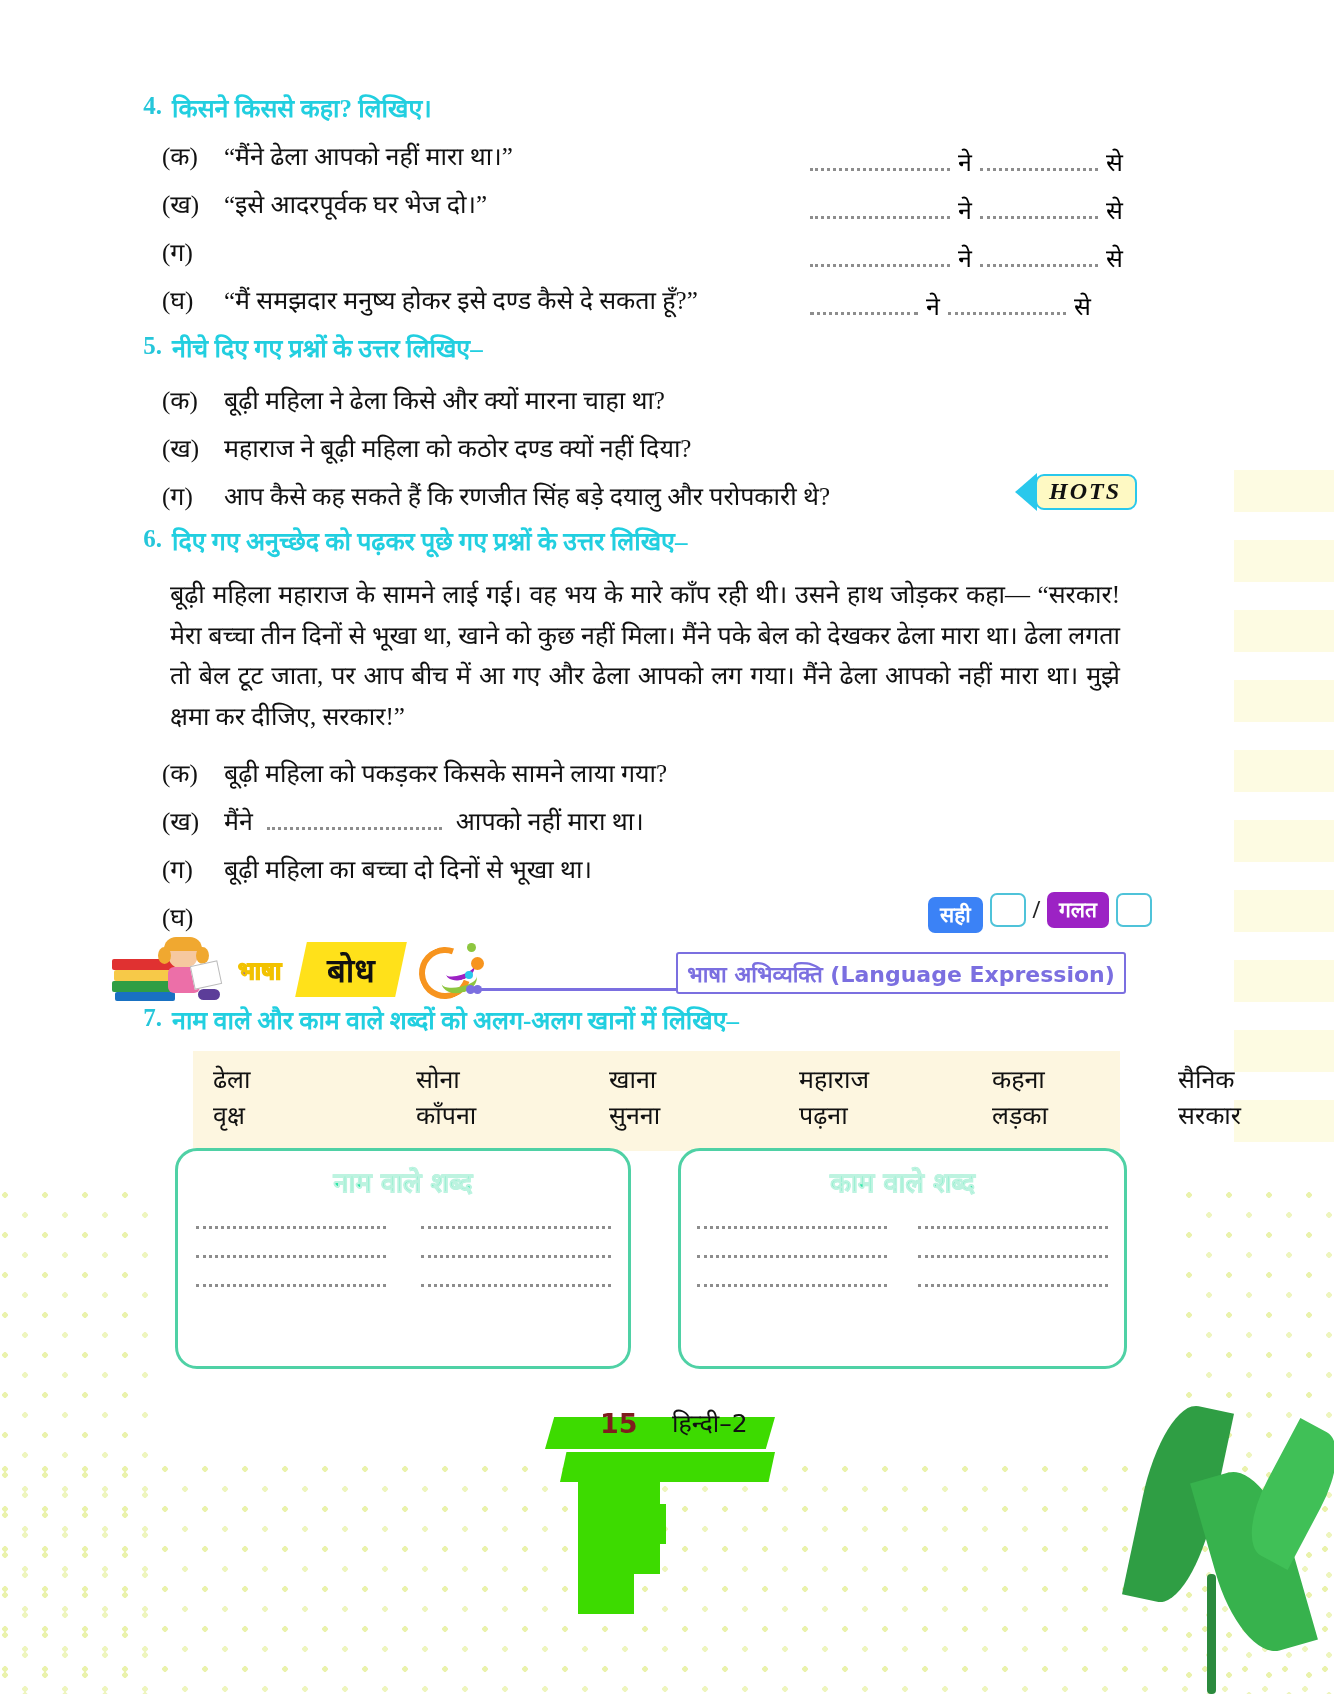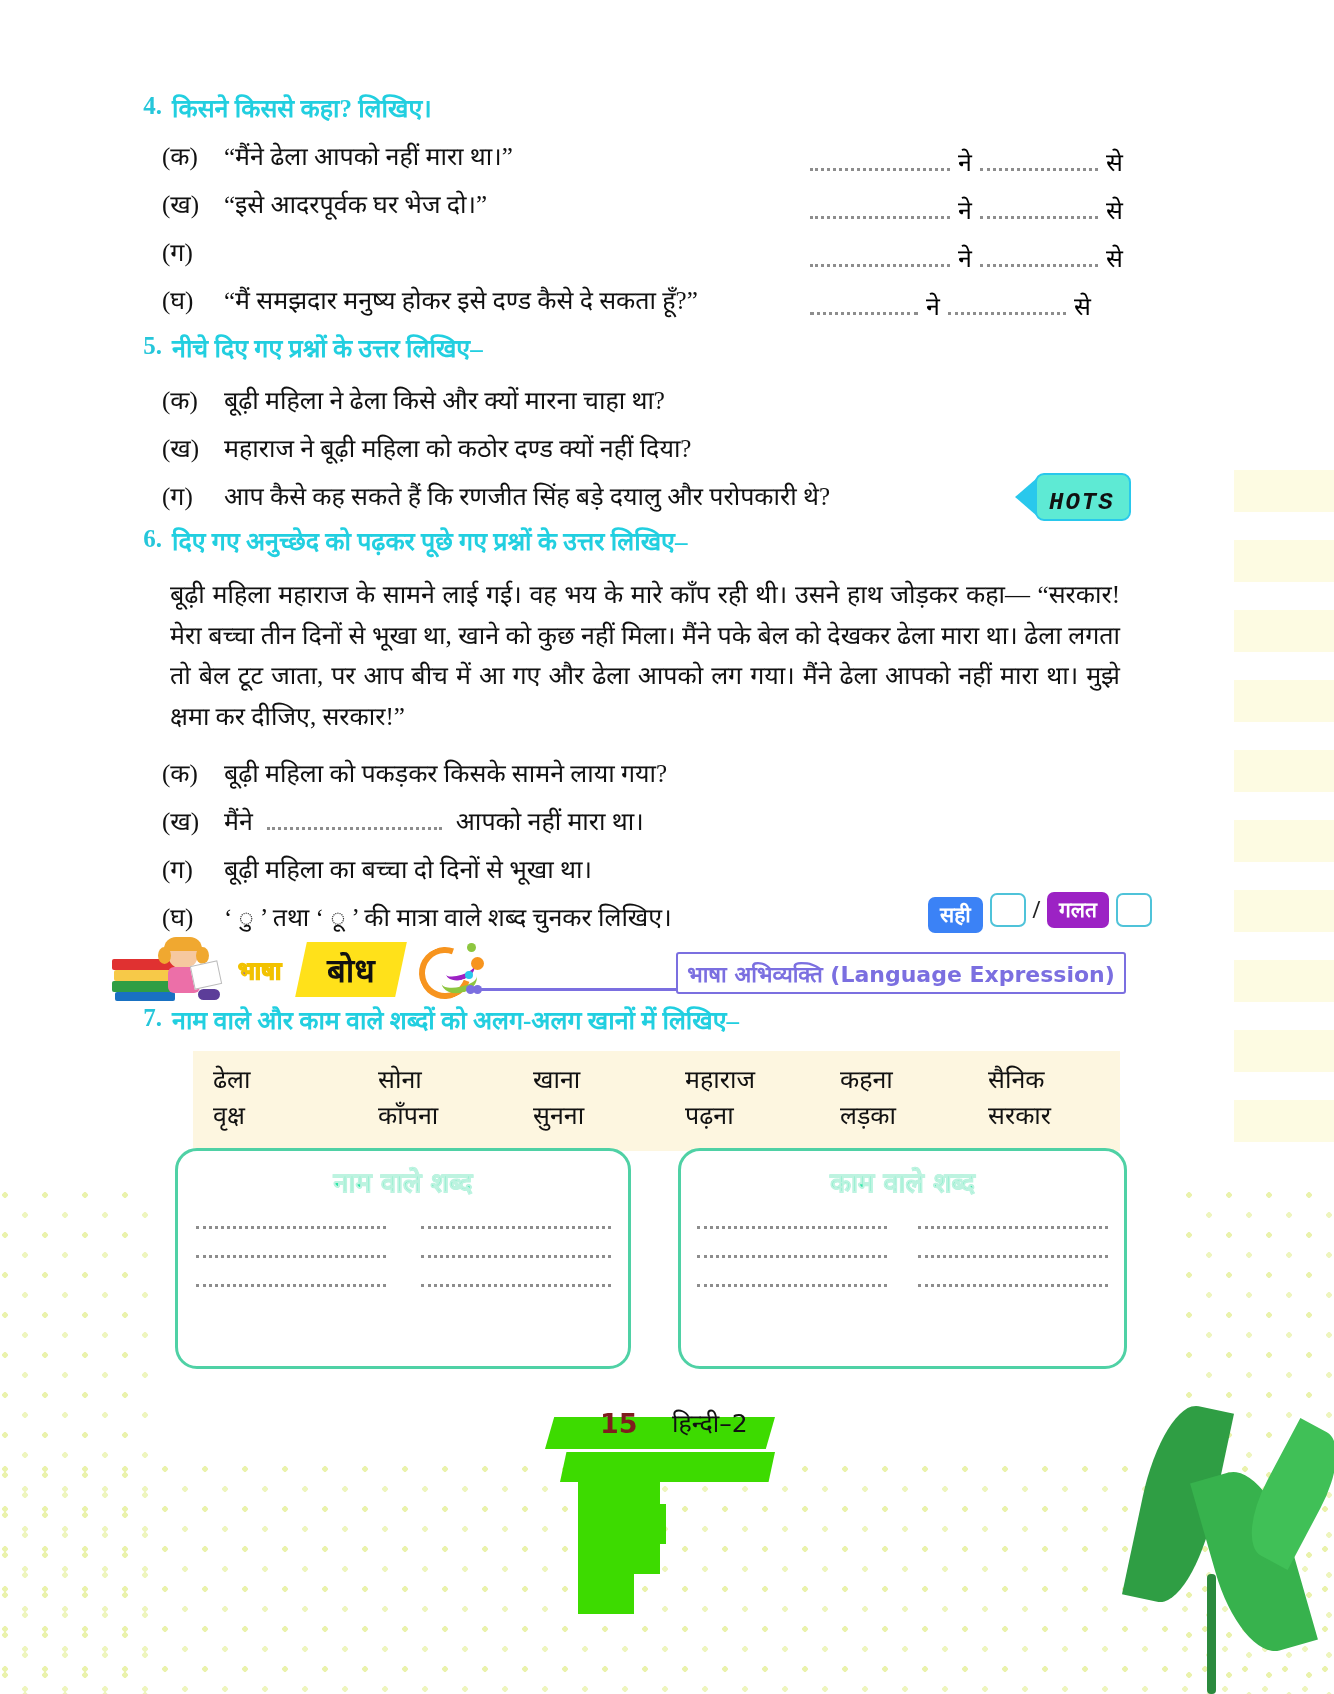--- a/index.html
+++ b/index.html
@@ -40,23 +40,23 @@
   .d-long{width:140px;}
   .d-mid{width:118px;}
   .d-short{width:108px;}
 
   .para{font-size:25px;color:#111;line-height:1.62;text-align:justify;}
 
   
   .hots{display:inline-flex;align-items:center;}
   .hots .arrow{width:0;height:0;border-top:19px solid transparent;border-bottom:19px solid transparent;
                border-right:22px solid #29c8ec;}
-  .hots .pill{background:#5eead4;border:2.5px solid #29c8ec;border-radius:9px;
-              padding:14px 14px 3px 12px;margin-left:-2px;
-              font-family:Liberation Mono, monospace;font-style:italic;font-weight:bold;
+  .hots .pill{background:#fef9c3;border:2.5px solid #29c8ec;border-radius:9px;
+              padding:2px 14px 3px 12px;margin-left:-2px;
+              font-family:Liberation Serif, serif;font-style:italic;font-weight:bold;
               font-size:24px;letter-spacing:2px;color:#111;}
 
   
   .tfrow{display:inline-flex;align-items:center;gap:7px;font-size:22px;}
   .tag{color:#fff;border-radius:7px;padding:3px 12px 5px;font-weight:700;font-size:21px;}
   .tag.orange{background:#3b82f6;margin-top:10px;}
   .tag.purple{background:#9c22c4;}
   .cbox{width:32px;height:30px;border:2.5px solid #4fc3d9;border-radius:7px;background:#fff;}
   .slash{font-size:26px;color:#222;font-weight:600;}
 
@@ -82,21 +82,21 @@
 
   
   .lang-box{position:absolute;border:2.5px solid #7b6fe0;border-radius:3px;
             display:flex;align-items:center;justify-content:center;background:#fff;}
   .lang-txt{font-family:"DejaVu Sans",sans-serif;font-weight:bold;font-size:22px;color:#7b6fe0;}
   .lang-dot{position:absolute;width:9px;height:9px;border-radius:50%;background:#7b6fe0;}
   .lang-rule{position:absolute;height:3px;background:#7b6fe0;}
 
   
   .wordbank{position:absolute;background:#fdf6e0;}
-  .wb-row{display:flex;font-size:25px;color:#111;}
+  .wb-row{display:flex;font-size:25px;color:#111;gap:38px;}
   .wb-cell{flex:0 0 auto;}
 
   
   .abox{position:absolute;border:3px solid #4fd1a5;border-radius:22px;background:#fff;}
   .abox-title{text-align:center;font-family:"DejaVu Sans",sans-serif;font-weight:bold;
      font-size:27px;color:#2ee6a8;-webkit-text-stroke:1px #bdf3e0;margin-top:12px;}
   .abox-lines{margin-top:16px;}
   .abox-line{display:flex;justify-content:space-around;margin:26px 0;}
   .abox-line .dotted{width:190px;}
 
@@ -243,21 +243,20 @@
         <span class="body">आपको नहीं मारा था।</span>
       </div>
 
       <div class="item" style="margin-left:42px;height:48px">
         <span class="lbl">(ग)</span>
         <span class="body">बूढ़ी महिला का बच्चा दो दिनों से भूखा था।</span>
       </div>
 
       <div class="item" style="margin-left:42px;height:48px">
         <span class="lbl">(घ)</span>
-        <span class="body">‘ ु ’ तथा ‘ ू ’ की मात्रा वाले शब्द चुनकर लिखिए।</span>
       </div>
     </div>
   </div>
 
   <div class="tfrow" style="position:absolute;left:928px;top:887px">
     <span class="tag orange">सही</span>
     <span class="cbox"></span>
     <span class="slash">/</span>
     <span class="tag purple">गलत</span>
     <span class="cbox"></span>

